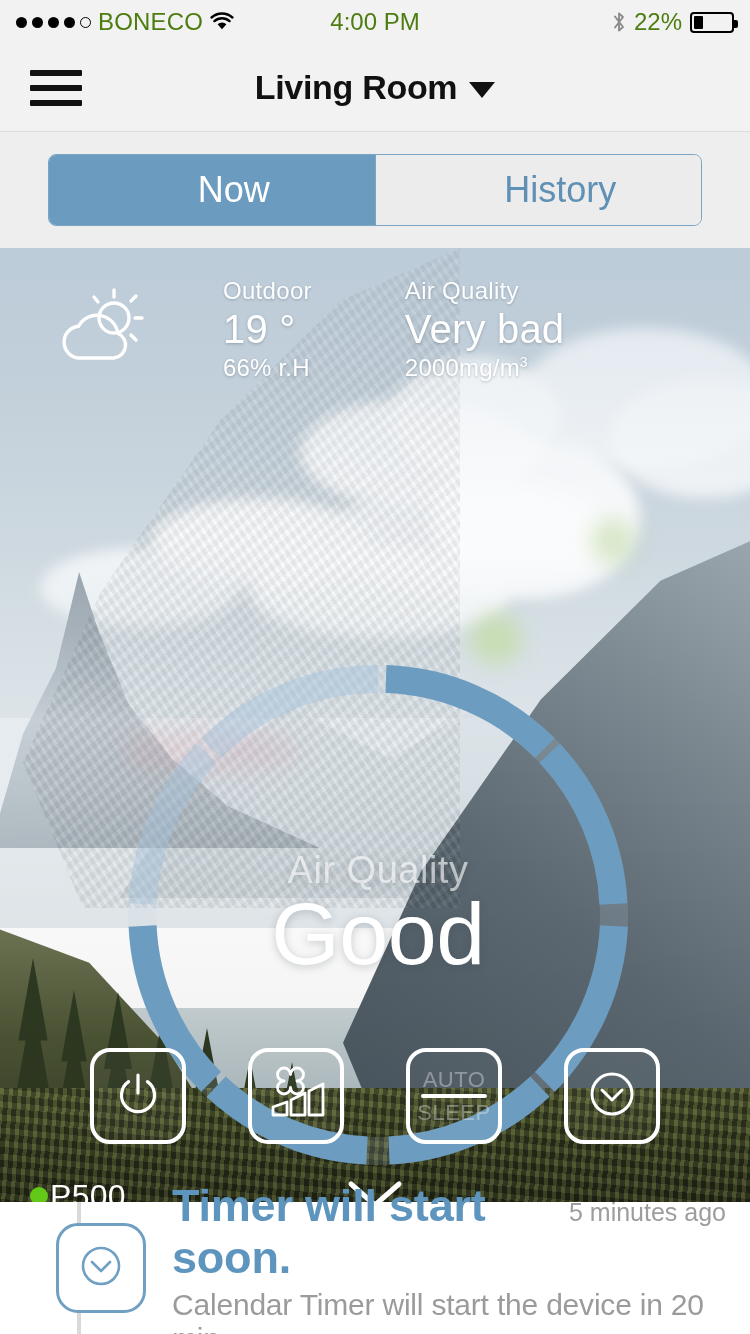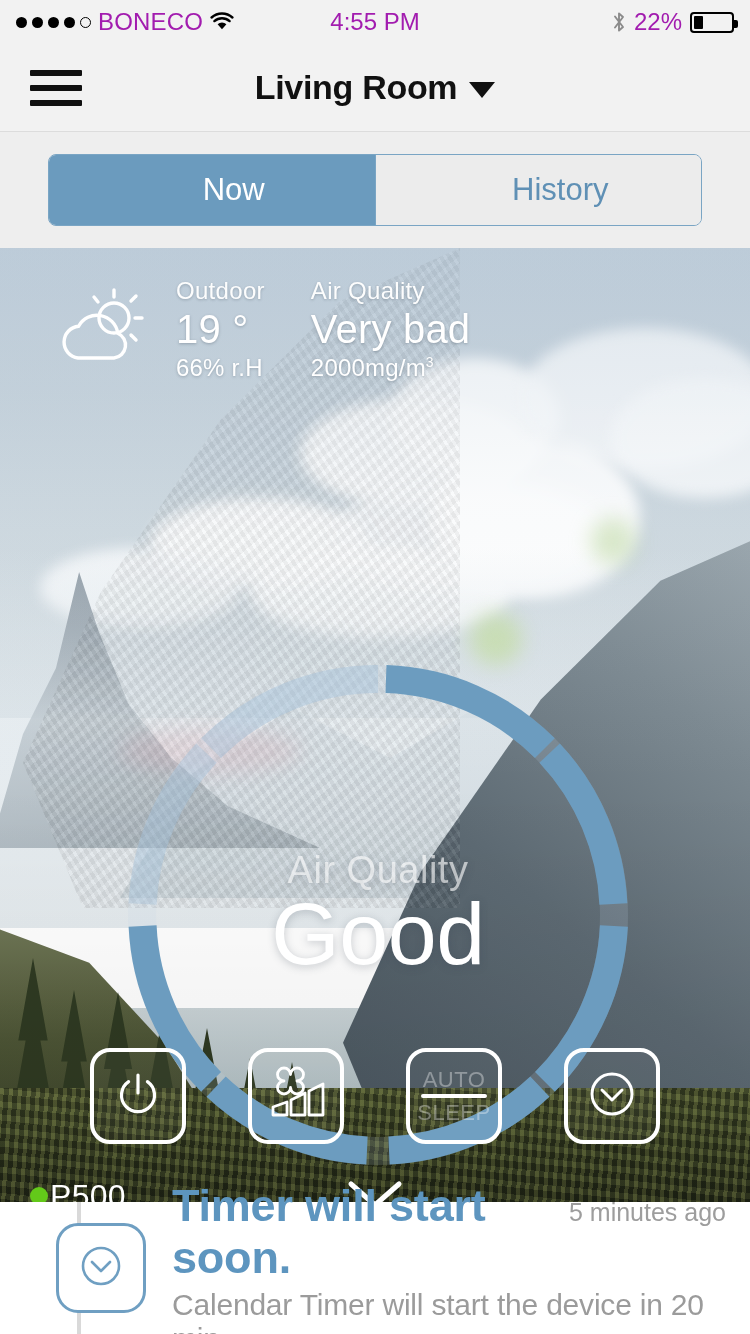--- a/index.html
+++ b/index.html
@@ -8,21 +8,21 @@
     font-family:"Liberation Sans", sans-serif;
     background:#ffffff;
     overflow:hidden;
     position:relative;
   }
   .screen { position:relative; width:750px; height:1334px; overflow:hidden; background:#fff; }
 
   
   .statusbar{
     position:relative; height:44px; background:#f2f2f2;
-    display:flex; align-items:center; padding:0 16px; color:#a21caf;
+    display:flex; align-items:center; padding:0 16px; color:#4d7c0f;
   }
   .sb-left{ display:flex; align-items:center; gap:7px; flex:0 0 auto; }
   .dots{ display:flex; align-items:center; gap:5px; }
   .dot{ width:11px; height:11px; border-radius:50%; background:#000; }
   .dot.hollow{ background:transparent; border:1.6px solid #000; }
   .carrier{ font-size:24px; letter-spacing:.2px; font-weight:400; }
   .wifi{ width:24px; height:20px; position:relative; display:inline-block; }
   .sb-center{ position:absolute; left:0; right:0; text-align:center; font-size:24px; }
   .sb-right{ margin-left:auto; display:flex; align-items:center; gap:8px; }
   .bt{ width:14px; height:22px; }
@@ -45,21 +45,21 @@
   .caret-down{
     width:0;height:0;border-left:13px solid transparent;border-right:13px solid transparent;
     border-top:16px solid #111; margin-top:4px;
   }
 
   
   .tabs-wrap{ background:#eeeeee; padding:22px 48px 22px 48px; }
   .tabs{ display:flex; border:1px solid #7aa5c4; border-radius:8px; overflow:hidden; height:72px; }
   .tab{
     flex:1; display:flex; align-items:center; justify-content:center;
-    font-size:31px; color:#5f90b5; background:#ececec; cursor:pointer;
+    font-size:36px; color:#5f90b5; background:#ececec; cursor:pointer;
     border-left:1px solid #7aa5c4;
     padding-left:44px;
   }
   .tab:first-child{ border-left:none; }
   .tab.active{ background:#6b9bbe; color:#ffffff; }
 
   
   .hero{ position:relative; height:970px; overflow:hidden; }
   .hero-bg{ position:absolute; inset:0; }
 
@@ -130,21 +130,21 @@
     position:absolute; inset:0;
     background:linear-gradient(180deg,rgba(190,205,218,.35) 0%,rgba(200,212,222,.10) 26%,rgba(0,0,0,0) 55%,rgba(0,0,0,.08) 100%);
   }
 
   
   .weather{
     position:absolute; left:56px; top:22px; display:flex; align-items:flex-start; gap:24px;
     color:#fff; text-shadow:0 1px 3px rgba(60,75,90,.35);
   }
   .wx-icon{ width:96px; height:96px; margin-top:12px; }
-  .wx-col{ display:flex; flex-direction:column; }
+  .wx-col{ display:flex; flex-direction:column;margin-left:47px; }
   .wx-label{ font-size:24px; font-weight:300; letter-spacing:.3px; opacity:.97; line-height:1.25; }
   .wx-value{ font-size:40px; font-weight:500; letter-spacing:.2px; line-height:1.15; }
   .wx-sub{ font-size:24px; font-weight:300; letter-spacing:.2px; line-height:1.3; }
   .wx-sub sup{ font-size:14px; vertical-align:super; }
   .wx-groups{ display:flex; gap:46px; margin-top:6px; }
 
   
   .ring{ position:absolute; left:128px; top:417px; width:500px; height:500px; }
   .ring-center{
     position:absolute; left:0; right:0; top:50%; transform:translateY(-50%);
@@ -213,21 +213,21 @@
       </div>
       <span class="carrier">BONECO</span>
       <span class="wifi">
         <svg width="24" height="20" viewBox="0 0 24 20">
           <path d="M12 17.2 L7.6 12.3 a6.6 6.6 0 0 1 8.8 0 Z" fill="#000"></path>
           <path d="M4.4 9.1 a11.4 11.4 0 0 1 15.2 0" stroke="#000" stroke-width="2.4" fill="none" stroke-linecap="round"></path>
           <path d="M1.6 5.5 a15.6 15.6 0 0 1 20.8 0" stroke="#000" stroke-width="2.4" fill="none" stroke-linecap="round"></path>
         </svg>
       </span>
     </div>
-    <div class="sb-center">4:55 PM</div>
+    <div class="sb-center">4:00 PM</div>
     <div class="sb-right">
       <span class="bt">
         <svg width="14" height="22" viewBox="0 0 14 22">
           <path d="M3 5.5 L11 16 L7 19.5 L7 2.5 L11 6 L3 16.5" stroke="#8b8b8b" stroke-width="1.9" fill="none" stroke-linejoin="round" stroke-linecap="round"></path>
         </svg>
       </span>
       <span class="batt-pct">22%</span>
       <span class="batt">
           <span class="batt-fill"></span>
         </span>

